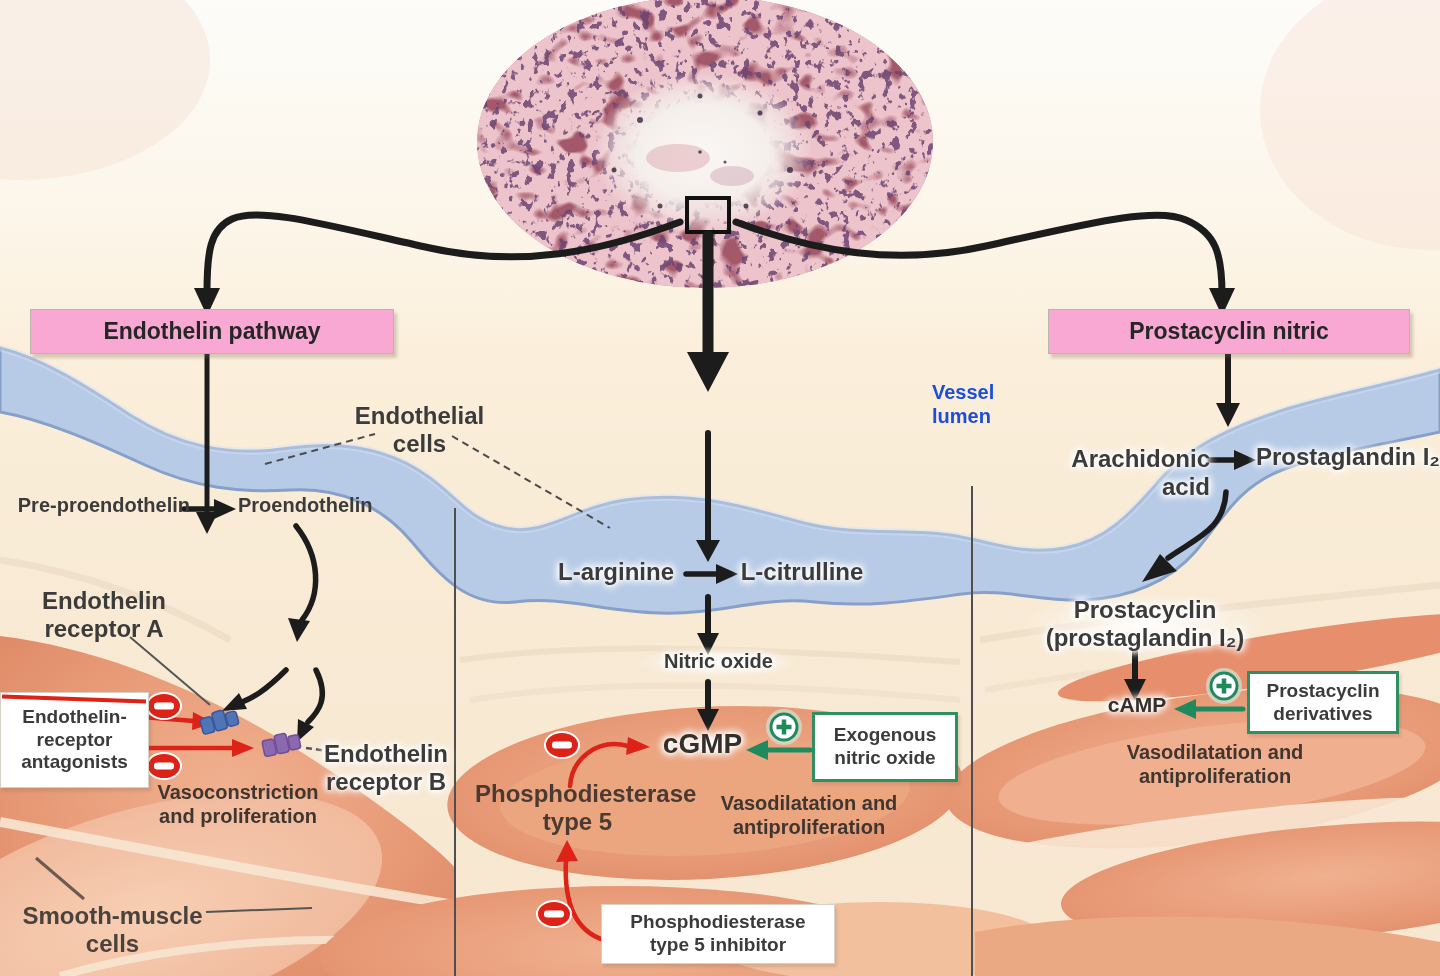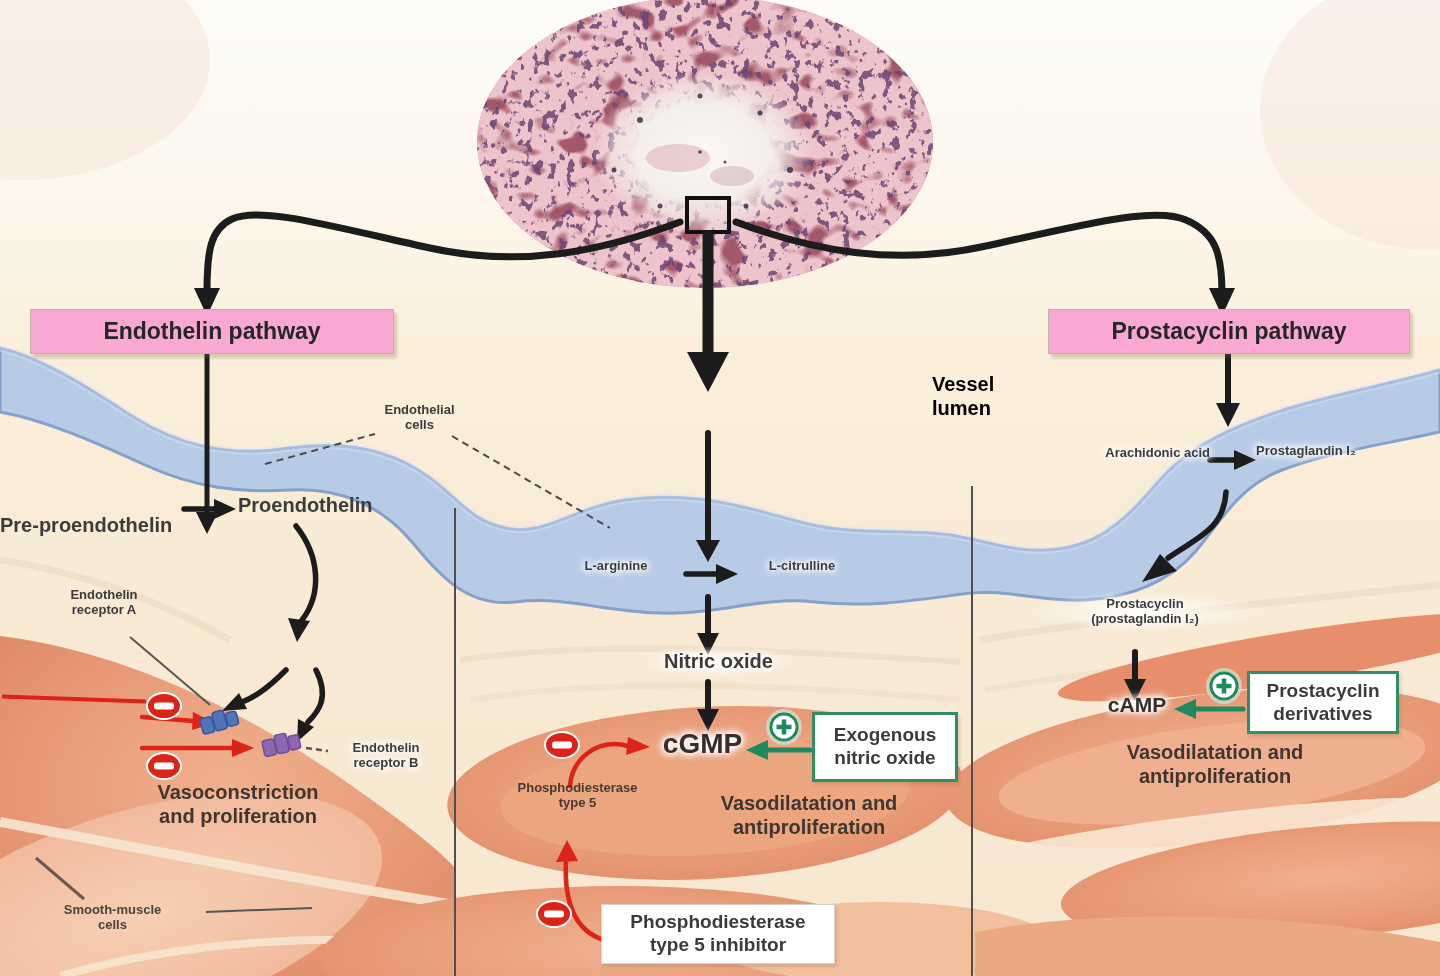--- a/index.html
+++ b/index.html
@@ -1,19 +1,19 @@
 <!DOCTYPE html>
 <html><head>
 <meta charset="utf-8">
 <style>
   html,body{margin:0;padding:0;background:#888;}
   .stage{position:relative;width:1440px;height:976px;overflow:hidden;
          font-family:"Liberation Sans",sans-serif;background:#fbf2e0;}
   .stage svg.bg{position:absolute;left:0;top:0;z-index:1;}
-  .lbl{position:absolute;z-index:2;font-weight:bold;font-size:13px;color:#3b3b3b;
+  .lbl{position:absolute;z-index:2;font-weight:bold;font-size:24px;color:#3b3b3b;
        line-height:1.18;text-align:center;}
   .lbl .ln{display:block;}
   .left{text-align:left;}
   .f20{font-size:20px;}
   .f23{font-size:28px;}
   .f21{font-size:21px;}
   .halo{text-shadow:0 0 4px #fff,0 0 8px #fff,0 1px 10px #fff,0 -1px 10px #fff;}
   .glow{background:radial-gradient(closest-side,rgba(255,255,255,.95),rgba(255,255,255,0));
         padding:4px 10px;}
   .pbox{position:absolute;z-index:2;background:#f9a8d4;border:1px solid #b9b4ac;
@@ -257,40 +257,45 @@
         <rect x="7" y="-7" width="11" height="14" rx="3"></rect>
   </g>
   <g transform="translate(282,745) rotate(-12)" fill="#8b68b0" stroke="#6f4f96" stroke-width="1.5">
     <rect x="-19" y="-8" width="12" height="16" rx="3"></rect>
         <rect x="-6" y="-11" width="12" height="19" rx="3"></rect>
         <rect x="7" y="-7" width="11" height="14" rx="3"></rect>
   </g>
 </svg>
 
 <div class="pbox" style="left:30px;top:309px;width:362px;height:43px;">Endothelin pathway</div>
-<div class="pbox" style="left:1048px;top:309px;width:360px;height:43px;">Prostacyclin pathway</div>
-
-<div class="lbl left f20" style="left:932px;top:373px;width:100px;color:#000000;">
+<div class="pbox" style="left:1048px;top:309px;width:360px;height:43px;">Prostacyclin nitric</div>
+
+<div class="lbl left f20" style="left:932px;top:381px;width:100px;color:#1d4ed8;">
   <span class="ln">Vessel</span>
   <span class="ln">lumen</span>
 </div>
 <div class="lbl" style="left:352px;top:402px;width:135px;">
   <span class="ln">Endothelial</span>
   <span class="ln">cells</span>
 </div>
 <div class="lbl" style="left:20px;top:902px;width:185px;color:#4a423c;">
   <span class="ln">Smooth-muscle</span>
   <span class="ln">cells</span>
 </div>
 
-<div class="lbl left f20" style="left:0px;top:514px;width:190px;white-space:nowrap;">Pre-proendothelin</div>
+<div class="lbl left f20" style="left:0px;top:494px;width:190px;white-space:nowrap;text-align:right;">Pre-proendothelin</div>
 <div class="lbl left f20" style="left:238px;top:494px;width:170px;">Proendothelin</div>
 <div class="lbl" style="left:34px;top:587px;width:140px;">
   <span class="ln">Endothelin</span>
   <span class="ln">receptor A</span>
+</div>
+<div class="wbox" style="left:0px;top:692px;width:147px;height:94px;">
+  <span class="ln">Endothelin-</span>
+  <span class="ln">receptor</span>
+  <span class="ln">antagonists</span>
 </div>
 <div class="redline" style="left:2px;top:697px;width:144px;"></div>
 <div class="lbl halo" style="left:322px;top:740px;width:128px;">
   <span class="ln">Endothelin</span>
   <span class="ln">receptor B</span>
 </div>
 <div class="lbl f20" style="left:138px;top:781px;width:200px;color:#40362f;">
   <span class="ln">Vasoconstriction</span>
   <span class="ln">and proliferation</span>
 </div>

